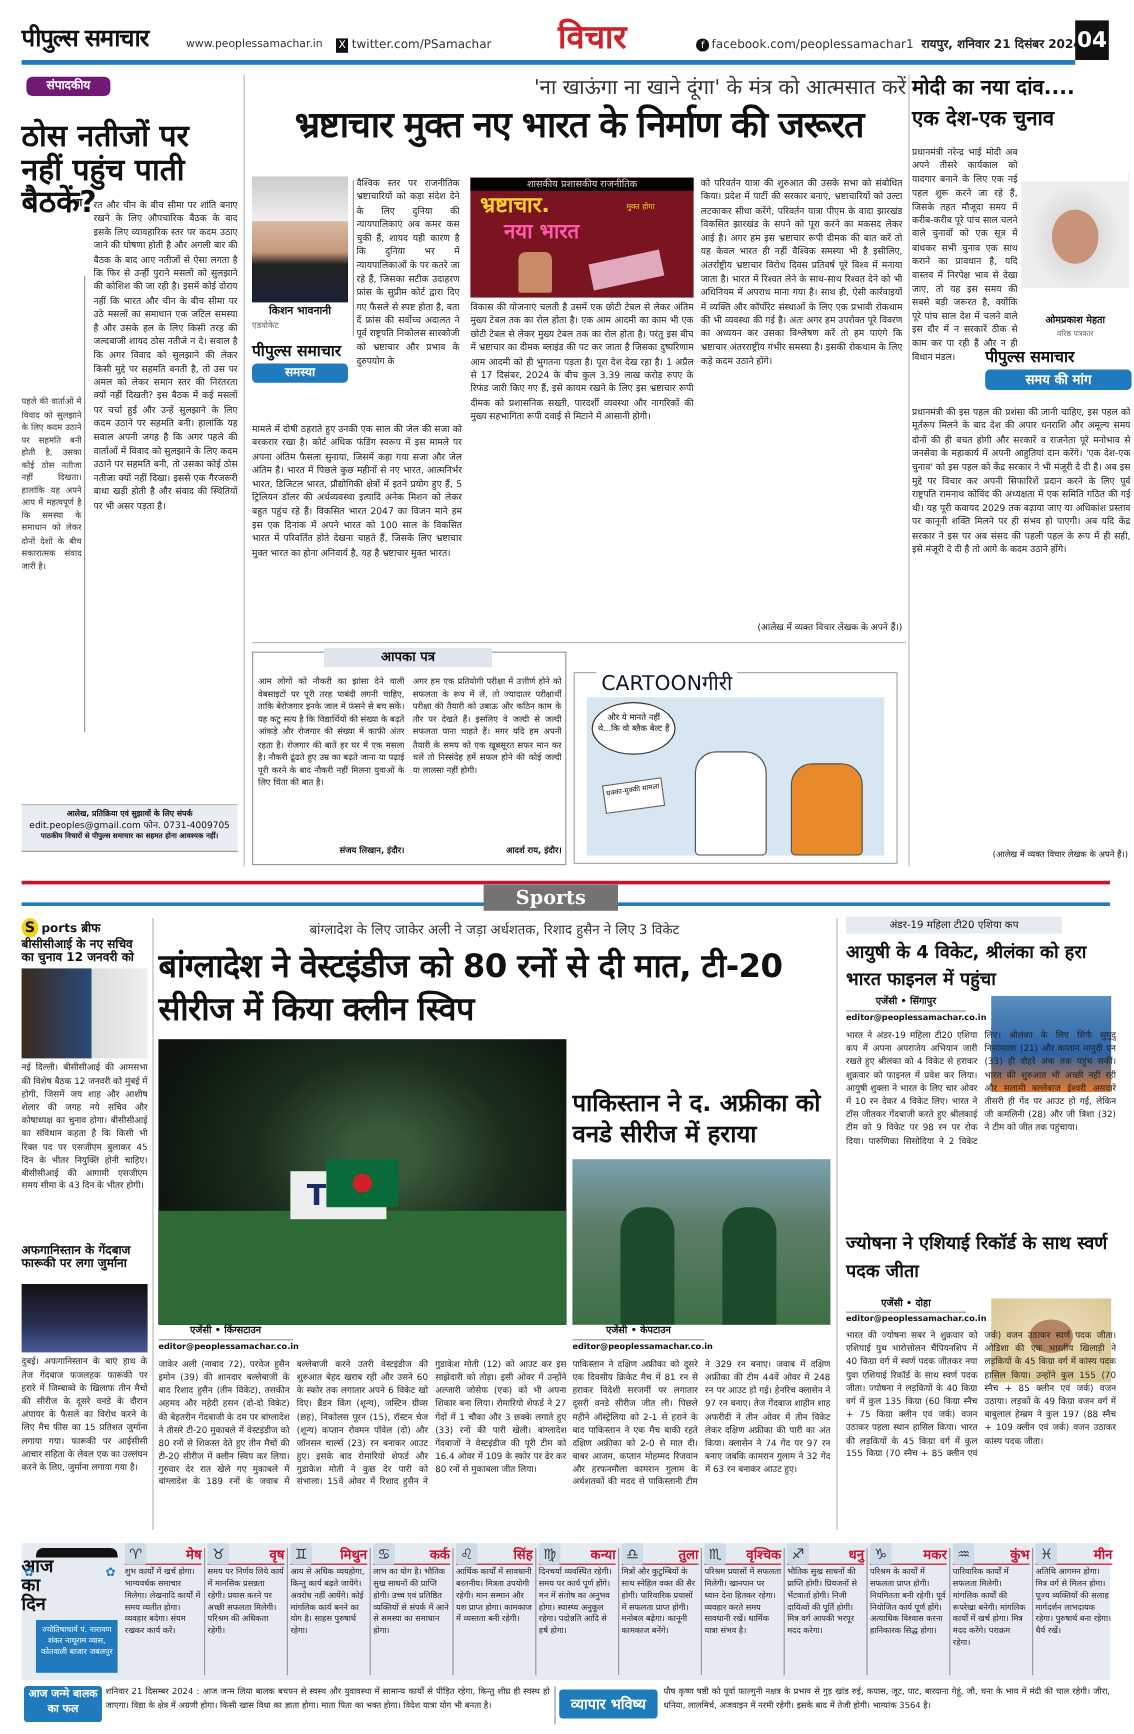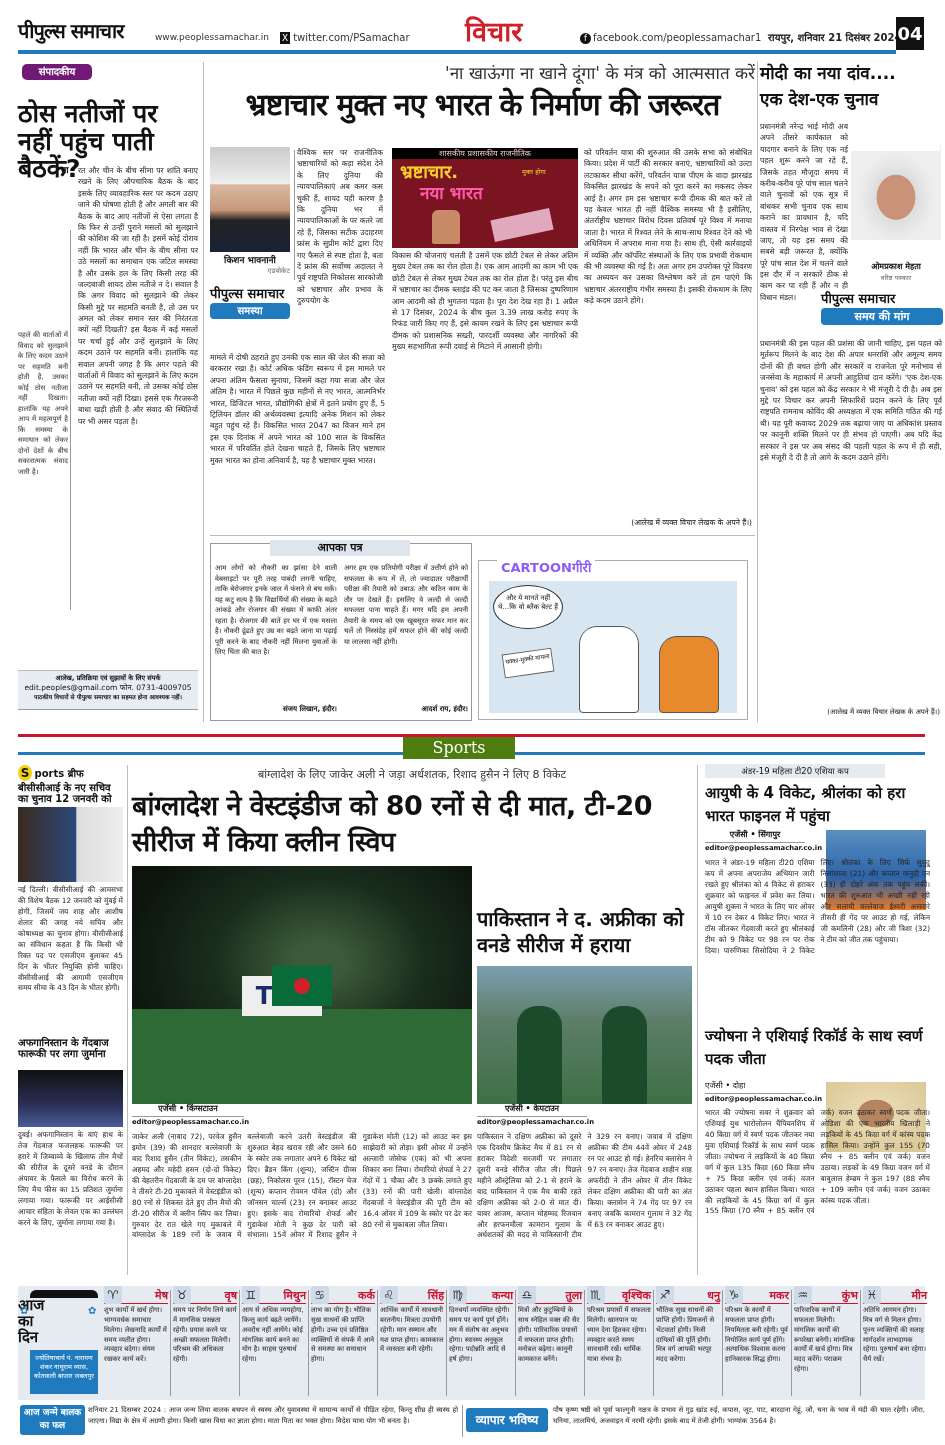--- a/index.html
+++ b/index.html
@@ -20,21 +20,21 @@
 .col{font-size:7.6px;line-height:1.5;color:#222;text-align:justify;overflow:hidden}
 .headline{font-weight:bold;color:#111;line-height:1.1}
 .vline{background:#999;width:1px}
 .hline{background:#999;height:1px}
 .photo{background:#777;overflow:hidden}
 .brand{font-weight:bold;font-size:14px;color:#111}
 .blue-pill{background:#1f7bbd;color:#fff;text-align:center;font-weight:bold;border-radius:4px}
 .gray-box{background:#e8edf3;border-top:1px solid #bbb;border-bottom:1px solid #999}
 .sports-band{left:18px;top:734px;width:907px;height:3px;background:#c9142f}
 .sports-rule{left:18px;top:752px;width:907px;height:3px;background:#1f7bbd}
-.sports-tab{left:403px;top:737px;width:112px;height:22px;background:#4d7c0f;color:#fff;font-size:16px;font-weight:normal;font-family:"DejaVu Serif",serif;text-align:center;line-height:22px}
+.sports-tab{left:403px;top:737px;width:112px;height:22px;background:#737373;color:#fff;font-size:16px;font-weight:bold;font-family:"DejaVu Serif",serif;text-align:center;line-height:22px}
 .rashi{position:absolute;top:1288px;height:108px;width:56px;font-size:6.8px;line-height:1.45;color:#222}
 .rashi .rname{color:#c9142f;font-weight:bold;font-size:11px;text-align:right;border-bottom:1px solid #c9142f;height:16px;line-height:16px}
 .rashi .ricon{position:absolute;left:0;top:-2px;width:18px;height:18px;background:#cfdbe8;border-radius:2px;font-size:12px;text-align:center;line-height:18px;color:#333}
 .rashi .rtext{margin-top:2px}
 </style>
 </head>
 <body>
 
 <div class="abs masthead">
   <div class="abs logo"><span>पीपुल्स समाचार</span></div>
@@ -58,21 +58,21 @@
   <div style="font-size:7.5px">edit.peoples@gmail.com फोन. 0731-4009705</div>
   <div style="font-size:6px;font-weight:bold">पाठकीय विचारों से पीपुल्स समाचार का सहमत होना आवश्यक नहीं।</div>
 </div>
 <div class="abs vline" style="left:203px;top:62px;height:660px;background:#bbb"></div>
 
 <div class="abs" style="left:210px;top:62px;width:545px;text-align:right;font-size:17px;color:#333">'ना खाऊंगा ना खाने दूंगा' के मंत्र को आत्मसात करें</div>
 <div class="abs headline" style="left:210px;top:88px;width:545px;text-align:center;font-size:30px;letter-spacing:-1px">भ्रष्टाचार मुक्त नए भारत के निर्माण की जरूरत</div>
 
 <div class="abs photo" style="left:210px;top:147px;width:80px;height:105px;background:linear-gradient(#ccc,#eee 35%,#d9b9a0 36%,#c7987a 60%,#222 70%,#1a2238)"></div>
 <div class="abs" style="left:210px;top:254px;width:80px;text-align:center;font-size:9px;font-weight:bold">किशन भावनानी</div>
-<div class="abs" style="left:210px;top:267px;width:80px;text-align:right;font-size:7px;color:#666">एडवोकेट</div>
+<div class="abs" style="left:210px;top:267px;width:80px;text-align:left;font-size:7px;color:#666">एडवोकेट</div>
 <div class="abs brand" style="left:210px;top:285px;width:90px;font-size:13px">पीपुल्स समाचार</div>
 <div class="abs blue-pill" style="left:210px;top:303px;width:80px;height:16px;font-size:10px;line-height:16px">समस्या</div>
 <div class="abs vline" style="left:294px;top:150px;height:130px"></div>
 
 <div class="abs col" style="left:297px;top:147px;width:86px;height:205px">वैश्विक स्तर पर राजनीतिक भ्रष्टाचारियों को कड़ा संदेश देने के लिए दुनिया की न्यायपालिकाएं अब कमर कस चुकी हैं, शायद यही कारण है कि दुनिया भर में न्यायपालिकाओं के पर कतरे जा रहे हैं, जिसका सटीक उदाहरण फ्रांस के सुप्रीम कोर्ट द्वारा दिए गए फैसले से स्पष्ट होता है, बता दें फ्रांस की सर्वोच्च अदालत ने पूर्व राष्ट्रपति निकोलस सारकोजी को भ्रष्टाचार और प्रभाव के दुरुपयोग के</div>
 <div class="abs col" style="left:210px;top:352px;width:175px;height:175px">मामले में दोषी ठहराते हुए उनकी एक साल की जेल की सजा को बरकरार रखा है। कोर्ट अधिक फंडिंग स्वरूप में इस मामले पर अपना अंतिम फैसला सुनाया, जिसमें कहा गया सजा और जेल अंतिम है। भारत में पिछले कुछ महीनों से नए भारत, आत्मनिर्भर भारत, डिजिटल भारत, प्रौद्योगिकी क्षेत्रों में इतने प्रयोग हुए हैं, 5 ट्रिलियन डॉलर की अर्थव्यवस्था इत्यादि अनेक मिशन को लेकर बहुत पहुंच रहे हैं। विकसित भारत 2047 का विजन माने हम इस एक दिनांक में अपने भारत को 100 साल के विकसित भारत में परिवर्तित होते देखना चाहते हैं, जिसके लिए भ्रष्टाचार मुक्त भारत का होना अनिवार्य है, यह है भ्रष्टाचार मुक्त भारत।</div>
 
 <div class="abs" style="left:392px;top:148px;width:186px;height:100px;background:#7a1420;overflow:hidden">
   <div style="position:absolute;left:0;top:0;width:100%;height:11px;background:#000000;color:#f2c9cc;font-size:8px;text-align:center;line-height:11px">शासकीय प्रशासकीय राजनीतिक</div>
   <div style="position:absolute;left:8px;top:12px;color:#f5d12d;font-size:18px;font-weight:bold">भ्रष्टाचार.</div>
@@ -100,21 +100,21 @@
 <div class="abs" style="left:760px;top:708px;width:180px;text-align:right;font-size:7px">(आलेख में व्यक्त विचार लेखक के अपने हैं।)</div>
 
 <div class="abs" style="left:210px;top:543px;width:262px;height:178px;border:1px solid #999"></div>
 <div class="abs" style="left:270px;top:540px;width:140px;height:16px;background:#dfe5ec;text-align:center;font-size:11px;font-weight:bold;line-height:16px">आपका पत्र</div>
 <div class="abs col" style="left:215px;top:563px;width:122px;height:140px;font-size:7px">आम लोगों को नौकरी का झांसा देने वाली वेबसाइटों पर पूरी तरह पाबंदी लगनी चाहिए, ताकि बेरोजगार इनके जाल में फंसने से बच सकें। यह कटु सत्य है कि विद्यार्थियों की संख्या के बढ़ते आंकड़े और रोजगार की संख्या में काफी अंतर रहता है। रोजगार की बातें हर घर में एक मसला है। नौकरी ढूंढते हुए उम्र का बढ़ते जाना या पढ़ाई पूरी करने के बाद नौकरी नहीं मिलना युवाओं के लिए चिंता की बात है।</div>
 <div class="abs" style="left:215px;top:705px;width:122px;text-align:right;font-size:7px;font-weight:bold">संजय लिखान, इंदौर।</div>
 <div class="abs col" style="left:344px;top:563px;width:124px;height:140px;font-size:7px">अगर हम एक प्रतियोगी परीक्षा में उत्तीर्ण होने को सफलता के रूप में लें, तो ज्यादातर परीक्षार्थी परीक्षा की तैयारी को उबाऊ और कठिन काम के तौर पर देखते हैं। इसलिए वे जल्दी से जल्दी सफलता पाना चाहते हैं। मगर यदि हम अपनी तैयारी के समय को एक खूबसूरत सफर मान कर चलें तो निस्संदेह हमें सफल होने की कोई जल्दी या लालसा नहीं होगी।</div>
 <div class="abs" style="left:344px;top:705px;width:124px;text-align:right;font-size:7px;font-weight:bold">आदर्श राय, इंदौर।</div>
 
 <div class="abs" style="left:478px;top:560px;width:270px;height:160px;border:1px solid #aaa;background:#fff">
-  <div style="position:absolute;left:18px;top:-2px;background:#fff;padding:0 4px;font-size:13px;font-weight:bold;color:#8b5cf6">CARTOONगीरी</div>
+  <div style="position:absolute;left:18px;top:-2px;background:#fff;padding:0 4px;font-size:17px;font-weight:normal;color:#0f172a">CARTOONगीरी</div>
   <div style="position:absolute;left:10px;top:20px;width:248px;height:132px;background:#d8e6f2">
     <div style="position:absolute;left:4px;top:4px;width:70px;height:44px;background:#fff;border:1px solid #333;border-radius:50%;font-size:7px;text-align:center;padding:8px 4px 0;line-height:1.25">और ये मानते नहीं थे...कि वो ब्लैक बेल्ट हैं</div>
     <div style="position:absolute;left:14px;top:70px;width:50px;height:24px;background:#fff;border:1px solid #666;font-size:6px;text-align:center;padding-top:3px;transform:rotate(-8deg)">धक्का-मुक्की मामला</div>
     <div style="position:absolute;left:90px;top:45px;width:60px;height:87px;background:#fff;border:1px solid #555;border-radius:18px 18px 4px 4px"></div>
     <div style="position:absolute;left:170px;top:55px;width:60px;height:77px;background:#e8892b;border:1px solid #555;border-radius:18px 18px 4px 4px"></div>
   </div>
 </div>
 
 <div class="abs sports-band"></div>
 <div class="abs sports-rule"></div>
@@ -125,21 +125,21 @@
   <span style="font-size:10px;font-weight:bold">ports ब्रीफ</span>
 </div>
 <div class="abs headline" style="left:18px;top:782px;width:105px;font-size:10px">बीसीसीआई के नए सचिव का चुनाव 12 जनवरी को</div>
 <div class="abs photo" style="left:18px;top:807px;width:105px;height:75px;background:linear-gradient(90deg,#3a2a20,#2b4a7a 55%,#ddd 56%,#eee)"></div>
 <div class="abs col" style="left:18px;top:885px;width:105px;height:135px;font-size:7.3px">नई दिल्ली। बीसीसीआई की आमसभा की विशेष बैठक 12 जनवरी को मुंबई में होगी, जिसमें जय शाह और आशीष शेलार की जगह नये सचिव और कोषाध्यक्ष का चुनाव होगा। बीसीसीआई का संविधान कहता है कि किसी भी रिक्त पद पर एसजीएम बुलाकर 45 दिन के भीतर नियुक्ति होनी चाहिए। बीसीसीआई की आगामी एसजीएम समय सीमा के 43 दिन के भीतर होगी।</div>
 <div class="abs headline" style="left:18px;top:1037px;width:105px;font-size:10px">अफगानिस्तान के गेंदबाज फारूकी पर लगा जुर्माना</div>
 <div class="abs photo" style="left:18px;top:1070px;width:105px;height:57px;background:linear-gradient(#111,#2a2f55 60%,#4a5c9a)"></div>
 <div class="abs col" style="left:18px;top:1130px;width:105px;height:140px;font-size:7.3px">दुबई। अफगानिस्तान के बाएं हाथ के तेज गेंदबाज फजलहक फारूकी पर हरारे में जिम्बाब्वे के खिलाफ तीन मैचों की सीरीज के दूसरे वनडे के दौरान अंपायर के फैसले का विरोध करने के लिए मैच फीस का 15 प्रतिशत जुर्माना लगाया गया। फारूकी पर आईसीसी आचार संहिता के लेवल एक का उल्लंघन करने के लिए, जुर्माना लगाया गया है।</div>
 <div class="abs vline" style="left:127px;top:765px;height:510px;background:#bbb"></div>
 
-<div class="abs" style="left:132px;top:768px;width:560px;text-align:center;font-size:11px;color:#333">बांग्लादेश के लिए जाकेर अली ने जड़ा अर्धशतक, रिशाद हुसैन ने लिए 8 विकेट</div>
+<div class="abs" style="left:132px;top:768px;width:560px;text-align:center;font-size:11px;color:#333">बांग्लादेश के लिए जाकेर अली ने जड़ा अर्धशतक, रिशाद हुसैन ने लिए 3 विकेट</div>
 <div class="abs headline" style="left:132px;top:788px;width:560px;font-size:27px;line-height:1.35;letter-spacing:-0.5px">बांग्लादेश ने वेस्टइंडीज को 80 रनों से दी मात, टी-20 सीरीज में किया क्लीन स्विप</div>
 <div class="abs photo" style="left:132px;top:866px;width:340px;height:238px;background:radial-gradient(ellipse at 55% 40%,#3b5a3a 10%,#1a2d1c 40%,#0c140c 75%)">
   <div style="position:absolute;left:0;bottom:0;width:100%;height:40%;background:#2d6a35"></div>
   <div style="position:absolute;left:110px;top:110px;width:80px;height:40px;background:#eee;color:#1a2d6a;font-size:24px;font-weight:bold;text-align:center;line-height:40px">TED</div>
   <div style="position:absolute;left:140px;top:100px;width:60px;height:40px;background:#0a6b3a">
       <div style="position:absolute;left:22px;top:12px;width:16px;height:16px;border-radius:50%;background:#d0202a"></div>
     </div>
 </div>
 <div class="abs" style="left:132px;top:1104px;width:112px;text-align:center;font-size:8px;font-weight:bold">एजेंसी • किंग्सटाउन</div>
 <div class="abs hline" style="left:132px;top:1116px;width:112px"></div>
@@ -159,21 +159,21 @@
 
 <div class="abs" style="left:705px;top:764px;width:180px;height:14px;background:#e6ebf1;text-align:center;font-size:8.5px;line-height:14px">अंडर-19 महिला टी20 एशिया कप</div>
 <div class="abs headline" style="left:705px;top:782px;width:225px;font-size:15px;line-height:1.5">आयुषी के 4 विकेट, श्रीलंका को हरा भारत फाइनल में पहुंचा</div>
 <div class="abs" style="left:705px;top:830px;width:100px;text-align:center;font-size:8px;font-weight:bold">एजेंसी • सिंगापुर</div>
 <div class="abs hline" style="left:705px;top:842px;width:100px"></div>
 <div class="abs" style="left:705px;top:844px;width:100px;text-align:center;font-size:6.8px;font-weight:bold">editor@peoplessamachar.co.in</div>
 <div class="abs photo" style="left:826px;top:830px;width:100px;height:80px;background:linear-gradient(#5a8fbf,#2c63a8 60%,#e87a2a)"></div>
 <div class="abs col" style="left:705px;top:858px;width:225px;height:132px;column-count:2;column-gap:6px;font-size:7.3px">भारत ने अंडर-19 महिला टी20 एशिया कप में अपना अपराजेय अभियान जारी रखते हुए श्रीलंका को 4 विकेट से हराकर शुक्रवार को फाइनल में प्रवेश कर लिया। आयुषी शुक्ला ने भारत के लिए चार ओवर में 10 रन देकर 4 विकेट लिए। भारत ने टॉस जीतकर गेंदबाजी करते हुए श्रीलंकाई टीम को 9 विकेट पर 98 रन पर रोक दिया। पारुणिका सिसोदिया ने 2 विकेट लिए। श्रीलंका के लिए सिर्फ सुमुदु निसांसाला (21) और कप्तान मानुदी एन (33) ही दोहरे अंक तक पहुंच सकीं। भारत की शुरुआत भी अच्छी नहीं रही और सलामी बल्लेबाज ईश्वरी असवारे तीसरी ही गेंद पर आउट हो गई, लेकिन जी कमलिनी (28) और जी त्रिशा (32) ने टीम को जीत तक पहुंचाया।</div>
 
 <div class="abs headline" style="left:705px;top:1025px;width:225px;font-size:15px;line-height:1.55">ज्योषना ने एशियाई रिकॉर्ड के साथ स्वर्ण पदक जीता</div>
-<div class="abs" style="left:705px;top:1081px;width:100px;text-align:left;font-size:8px;font-weight:normal">एजेंसी • दोहा</div>
+<div class="abs" style="left:705px;top:1081px;width:100px;text-align:center;font-size:8px;font-weight:bold">एजेंसी • दोहा</div>
 <div class="abs hline" style="left:705px;top:1093px;width:100px"></div>
 <div class="abs" style="left:705px;top:1095px;width:100px;text-align:center;font-size:6.8px;font-weight:bold">editor@peoplessamachar.co.in</div>
 <div class="abs photo" style="left:826px;top:1082px;width:100px;height:70px;background:radial-gradient(ellipse at 50% 45%,#b58460 25%,#e9d9b0 26%,#d8c593)"></div>
 <div class="abs col" style="left:705px;top:1108px;width:225px;height:165px;column-count:2;column-gap:6px;font-size:7.3px">भारत की ज्योषना सबर ने शुक्रवार को एशियाई युथ भारोत्तोलन चैंपियनशिप में 40 किग्रा वर्ग में स्वर्ण पदक जीतकर नया युवा एशियाई रिकॉर्ड के साथ स्वर्ण पदक जीता। ज्योषना ने लड़कियों के 40 किग्रा वर्ग में कुल 135 किग्रा (60 किग्रा स्नैच + 75 किग्रा क्लीन एवं जर्क) वजन उठाकर पहला स्थान हासिल किया। भारत की लड़कियों के 45 किग्रा वर्ग में कुल 155 किग्रा (70 स्नैच + 85 क्लीन एवं जर्क) वजन उठाकर स्वर्ण पदक जीता। ओडिशा की एक भारतीय खिलाड़ी ने लड़कियों के 45 किग्रा वर्ग में कांस्य पदक हासिल किया। उन्होंने कुल 155 (70 स्नैच + 85 क्लीन एवं जर्क) वजन उठाया। लड़कों के 49 किग्रा वजन वर्ग में बाबुलाल हेम्ब्रम ने कुल 197 (88 स्नैच + 109 क्लीन एवं जर्क) वजन उठाकर कांस्य पदक जीता।</div>
 
 <div class="abs" style="left:18px;top:1286px;width:907px;height:114px;background:#e6ebf2"></div>
 <div class="abs" style="left:30px;top:1290px;width:68px;height:8px;background:#111;border-radius:6px 6px 0 0"></div>
 <div class="abs" style="left:18px;top:1298px;width:90px;text-align:left;font-size:15px;font-weight:bold;line-height:1.05">
   <div>आज</div>
   <div>का</div>

